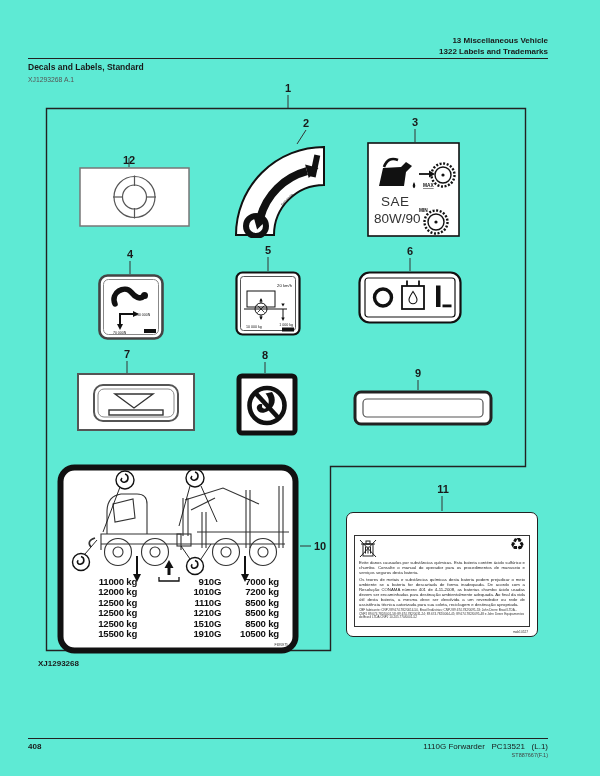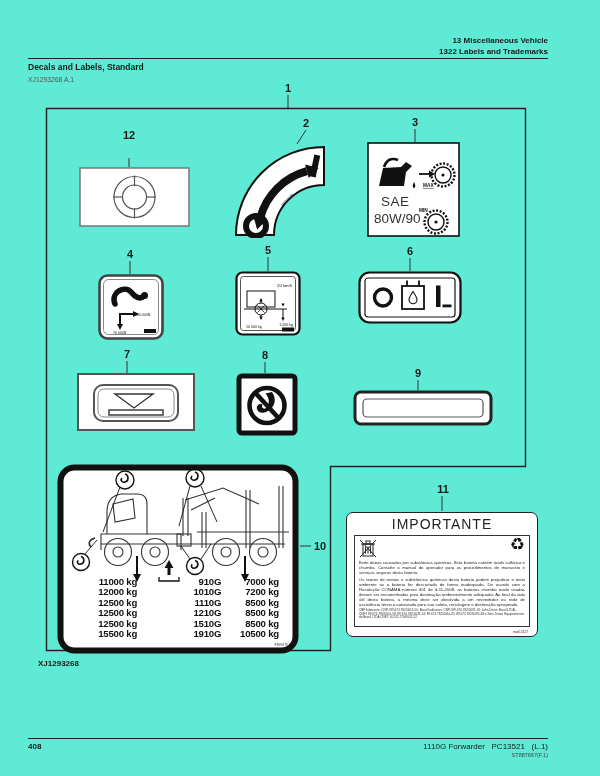--- a/index.html
+++ b/index.html
@@ -73,21 +73,21 @@
   <div class="abs callout" style="left:306px;top:117px;">2</div>
   <div class="abs callout" style="left:415px;top:116px;">3</div>
   <div class="abs callout" style="left:130px;top:248px;">4</div>
   <div class="abs callout" style="left:268px;top:244px;">5</div>
   <div class="abs callout" style="left:410px;top:245px;">6</div>
   <div class="abs callout" style="left:127px;top:348px;">7</div>
   <div class="abs callout" style="left:265px;top:349px;">8</div>
   <div class="abs callout" style="left:418px;top:367px;">9</div>
   <div class="abs callout10" style="left:314px;top:540px;">10</div>
   <div class="abs callout" style="left:443px;top:483px;">11</div>
-  <div class="abs callout" style="left:129px;top:129px;">12</div>
+  <div class="abs callout" style="left:129px;top:154px;">12</div>
 
   <div class="decal" style="left:79px;top:167px;">
     <svg width="111" height="60" viewBox="0 0 111 60">
       <rect x="1" y="1" width="109" height="58" fill="#fff" stroke="#777" stroke-width="1.5"></rect>
       <g fill="none" stroke="#555" stroke-width="1.2">
         <circle cx="55.5" cy="30" r="20.5"></circle>
         <circle cx="55.5" cy="30" r="12"></circle>
         <line x1="34" y1="30" x2="44" y2="30"></line>
         <line x1="67" y1="30" x2="77" y2="30"></line>
         <line x1="55.5" y1="8.5" x2="55.5" y2="19"></line>
@@ -323,21 +323,20 @@
       <div class="wrow">
         <span class="wc wc1">15500 kg</span>
         <span class="wc wc2">1910G</span>
         <span class="wc wc3">10500 kg</span>
       </div>
     </div>
     <span class="d10code">F695975</span>
   </div>
 
   <div class="decal d11" style="left:346px;top:512px;width:190px;height:123px;">
-    <div class="d11-title">IMPORTANTE</div>
     <div class="d11-box">
       <svg width="18" height="21" viewBox="0 0 18 21" style="position:absolute;left:4px;top:2px;">
         <g fill="none" stroke="#222" stroke-width="1">
           <rect x="4" y="6" width="10" height="12"></rect>
           <line x1="2" y1="6" x2="16" y2="6"></line>
           <rect x="7" y="3" width="4" height="3"></rect>
           <line x1="6.5" y1="8.5" x2="6.5" y2="15.5"></line>
           <line x1="9" y1="8.5" x2="9" y2="15.5"></line>
           <line x1="11.5" y1="8.5" x2="11.5" y2="15.5"></line>
           <line x1="1" y1="2" x2="17" y2="19"></line>

